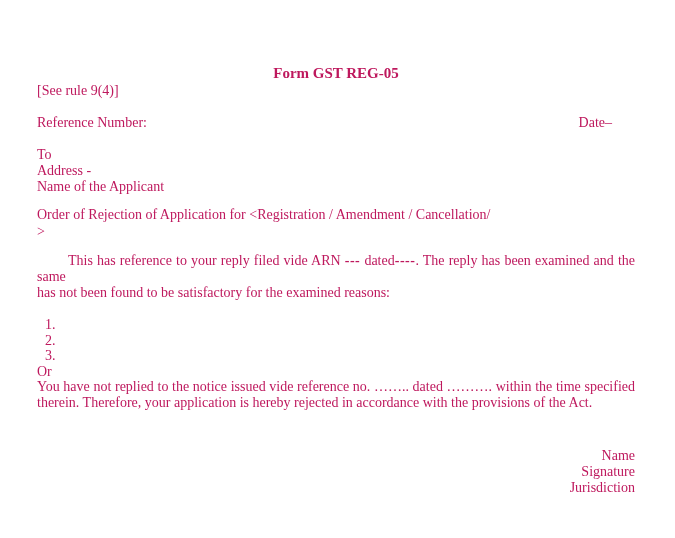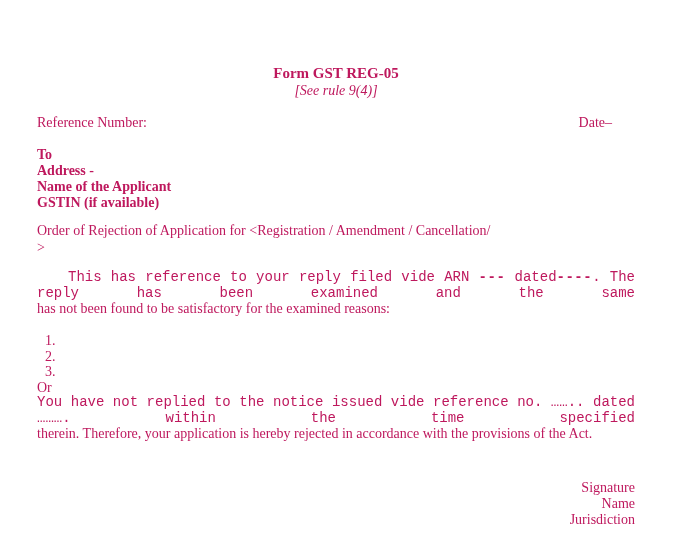--- a/index.html
+++ b/index.html
@@ -18,43 +18,41 @@
     margin-top: 32px;
   }
   .title {
     margin: 0;
     font-size: 15px;
     line-height: 17px;
     font-weight: bold;
     text-align: center;
   }
   .subtitle {
-    font-style: italic;
-    text-align: center;
+    text-align: left;
     line-height: 17px;
   }
   .ref-row {
     display: flex;
     justify-content: space-between;
     margin-top: 16px;
   }
   .ref-row .date { padding-right: 23px; }
-  .addressee { margin-top: 16px; line-height: 16px; font-weight: bold; }
+  .addressee { margin-top: 16px; line-height: 16px; }
   .order-heading {
     margin-top: 11px;
     font-weight: normal;
     line-height: 17px;
   }
   .para1 { margin-top: 13px; line-height: 16px; }
   .indent { text-indent: 31px; }
   .jline {
     text-align: justify;
     text-align-last: justify;
     word-spacing: -0.5px;
-    font-family: Liberation Mono, monospace;
   }
   .bold-dashes { font-weight: bold; letter-spacing: 0.5px; }
   .reasons { margin-top: 16px; line-height: 15.5px; padding-left: 8px; }
   .therefore { line-height: 15.5px; padding-left: 6px; }
   .or-line { line-height: 15.5px; }
   .para2 { line-height: 15.5px; }
   .signature { margin-top: 38px; text-align: right; line-height: 16px; }
 </style>
 </head>
 <body>
@@ -66,21 +64,20 @@
 
   <div class="ref-row">
     <span>Reference Number:</span>
     <span class="date">Date–</span>
   </div>
 
   <div class="addressee">
     <div>To</div>
     <div>Address -</div>
     <div>Name of the Applicant</div>
-    <div>GSTIN (if available)</div>
   </div>
 
   <div class="order-heading">
     <div>Order of Rejection of Application for &lt;Registration / Amendment / Cancellation/</div>
     <div>&gt;</div>
   </div>
 
   <div class="para1">
     <div class="jline indent"><span>This has reference to your reply filed vide ARN </span><span class="bold-dashes">---</span><span> dated</span><span class="bold-dashes">----</span><span>. The reply has been examined and the same</span></div>
     <div>has not been found to be satisfactory for the examined reasons:</div>
@@ -93,18 +90,18 @@
   </div>
 
   <div class="or-line">Or</div>
 
   <div class="para2">
     <div class="jline">You have not replied to the notice issued vide reference no. …….. dated ………. within the time specified</div>
     <div>therein. Therefore, your application is hereby rejected in accordance with the provisions of the Act.</div>
   </div>
 
   <div class="signature">
+    <div>Name</div>
     <div>Signature</div>
-    <div>Name</div>
     <div>Jurisdiction</div>
   </div>
 
 </div>
 
 </body></html>

